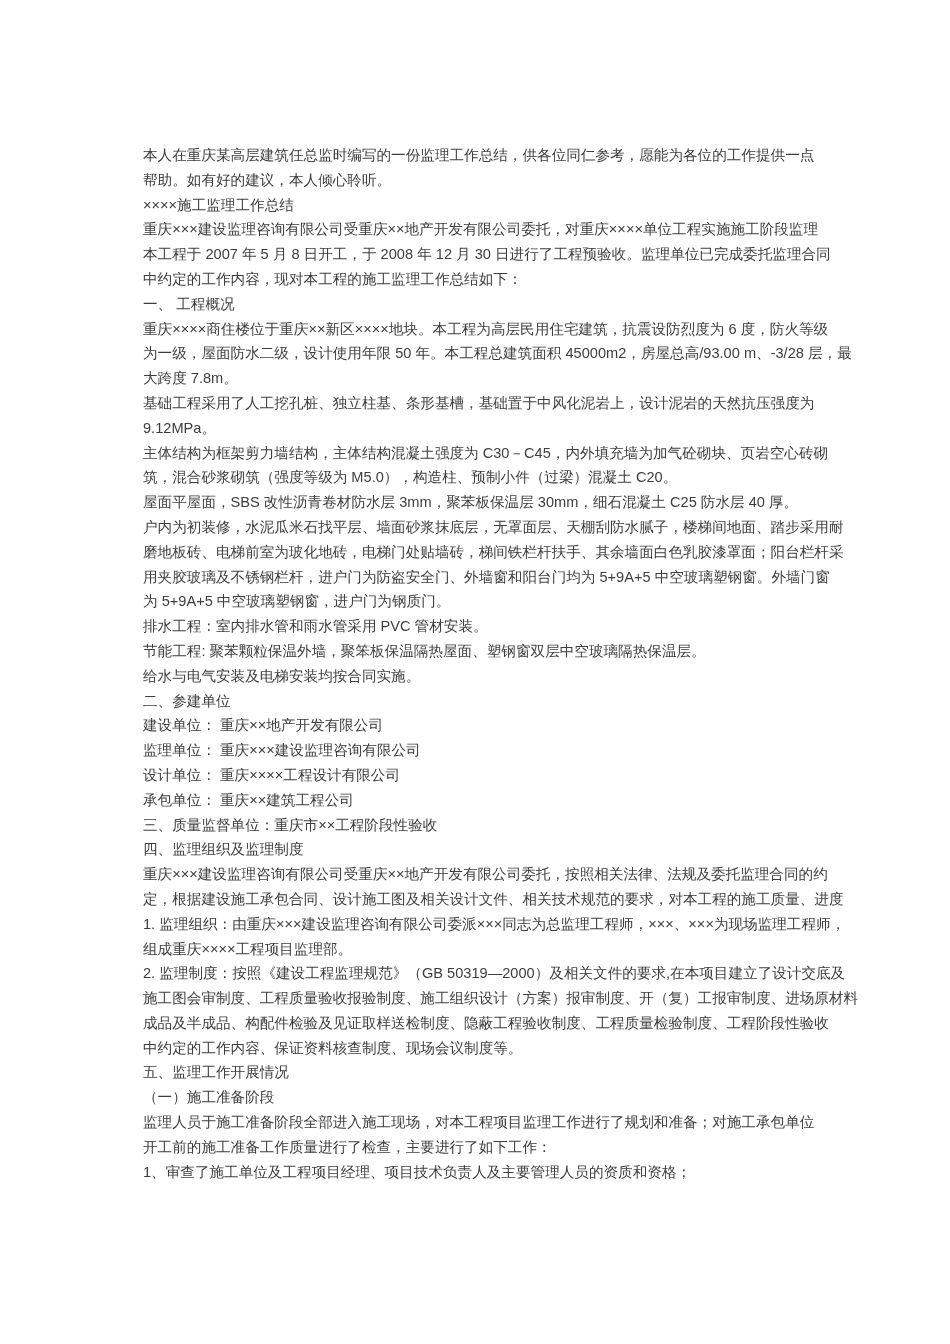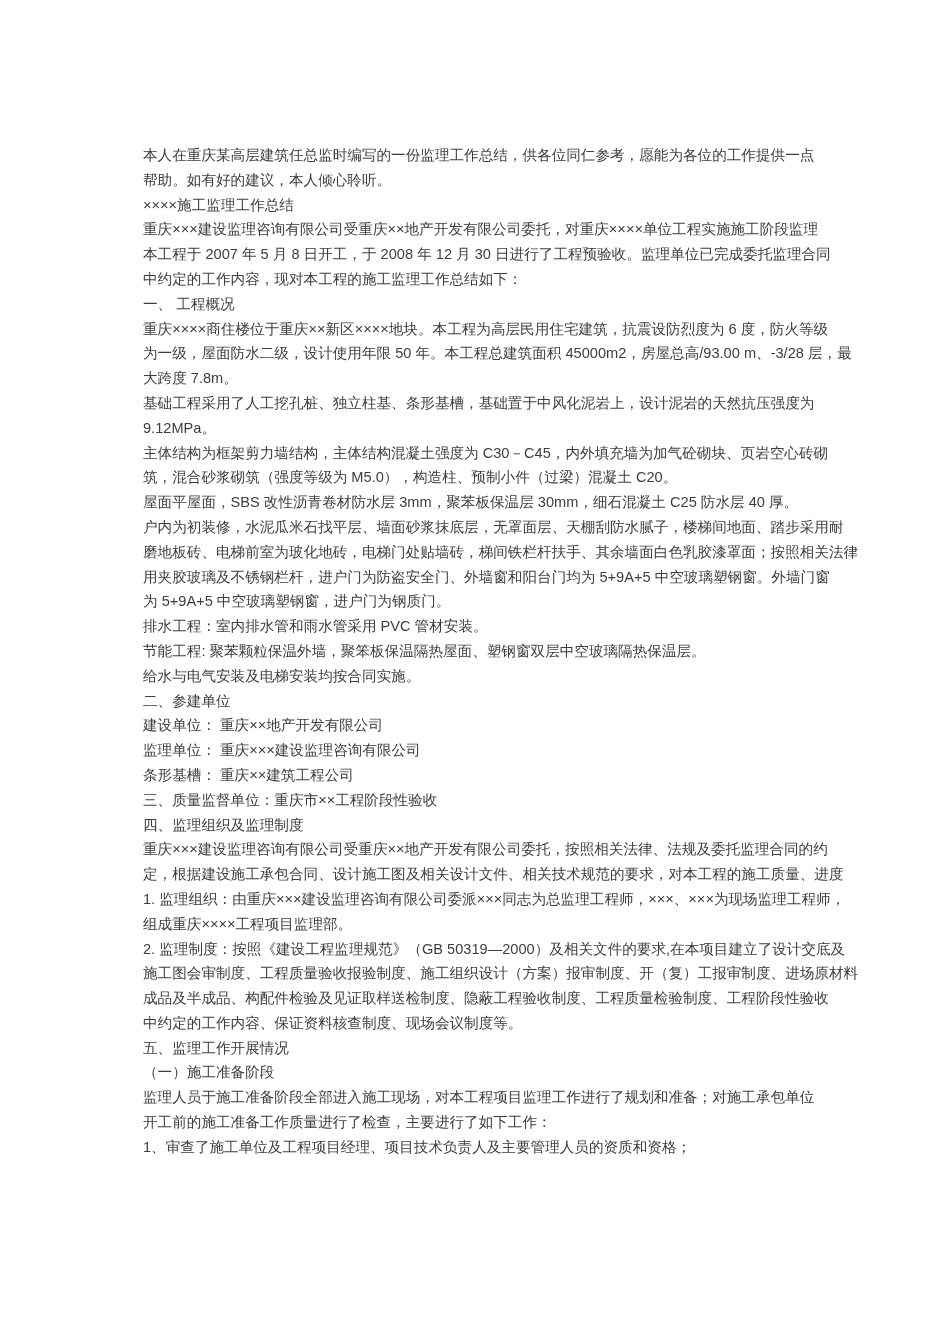--- a/index.html
+++ b/index.html
@@ -44,30 +44,31 @@
       <div class="line">一、 工程概况</div>
       <div class="line">重庆××××商住楼位于重庆××新区××××地块。本工程为高层民用住宅建筑，抗震设防烈度为 6 度，防火等级</div>
       <div class="line">为一级，屋面防水二级，设计使用年限 50 年。本工程总建筑面积 45000m2，房屋总高/93.00 m、-3/28 层，最</div>
       <div class="line">大跨度 7.8m。</div>
       <div class="line">基础工程采用了人工挖孔桩、独立柱基、条形基槽，基础置于中风化泥岩上，设计泥岩的天然抗压强度为</div>
       <div class="line">9.12MPa。</div>
       <div class="line">主体结构为框架剪力墙结构，主体结构混凝土强度为 C30－C45，内外填充墙为加气砼砌块、页岩空心砖砌</div>
       <div class="line">筑，混合砂浆砌筑（强度等级为 M5.0），构造柱、预制小件（过梁）混凝土 C20。</div>
       <div class="line">屋面平屋面，SBS 改性沥青卷材防水层 3mm，聚苯板保温层 30mm，细石混凝土 C25 防水层 40 厚。</div>
       <div class="line">户内为初装修，水泥瓜米石找平层、墙面砂浆抹底层，无罩面层、天棚刮防水腻子，楼梯间地面、踏步采用耐</div>
-      <div class="line">磨地板砖、电梯前室为玻化地砖，电梯门处贴墙砖，梯间铁栏杆扶手、其余墙面白色乳胶漆罩面；按照相关法律</div>
+      <div class="line">磨地板砖、电梯前室为玻化地砖，电梯门处贴墙砖，梯间铁栏杆扶手、其余墙面白色乳胶漆罩面；阳台栏杆采</div>
       <div class="line">用夹胶玻璃及不锈钢栏杆，进户门为防盗安全门、外墙窗和阳台门均为 5+9A+5 中空玻璃塑钢窗。外墙门窗</div>
       <div class="line">为 5+9A+5 中空玻璃塑钢窗，进户门为钢质门。</div>
       <div class="line">排水工程：室内排水管和雨水管采用 PVC 管材安装。</div>
       <div class="line">节能工程: 聚苯颗粒保温外墙，聚笨板保温隔热屋面、塑钢窗双层中空玻璃隔热保温层。</div>
       <div class="line">给水与电气安装及电梯安装均按合同实施。</div>
       <div class="line">二、参建单位</div>
       <div class="line">建设单位： 重庆××地产开发有限公司</div>
       <div class="line">监理单位： 重庆×××建设监理咨询有限公司</div>
-      <div class="line">条形基槽： 重庆××建筑工程公司</div>
+      <div class="line">设计单位： 重庆××××工程设计有限公司</div>
+      <div class="line">承包单位： 重庆××建筑工程公司</div>
       <div class="line">三、质量监督单位：重庆市××工程阶段性验收</div>
       <div class="line">四、监理组织及监理制度</div>
       <div class="line">重庆×××建设监理咨询有限公司受重庆××地产开发有限公司委托，按照相关法律、法规及委托监理合同的约</div>
       <div class="line">定，根据建设施工承包合同、设计施工图及相关设计文件、相关技术规范的要求，对本工程的施工质量、进度</div>
       <div class="line">1. 监理组织：由重庆×××建设监理咨询有限公司委派×××同志为总监理工程师，×××、×××为现场监理工程师，</div>
       <div class="line">组成重庆××××工程项目监理部。</div>
       <div class="line">2. 监理制度：按照《建设工程监理规范》（GB 50319—2000）及相关文件的要求,在本项目建立了设计交底及</div>
       <div class="line">施工图会审制度、工程质量验收报验制度、施工组织设计（方案）报审制度、开（复）工报审制度、进场原材料</div>
       <div class="line">成品及半成品、构配件检验及见证取样送检制度、隐蔽工程验收制度、工程质量检验制度、工程阶段性验收</div>
       <div class="line">中约定的工作内容、保证资料核查制度、现场会议制度等。</div>

